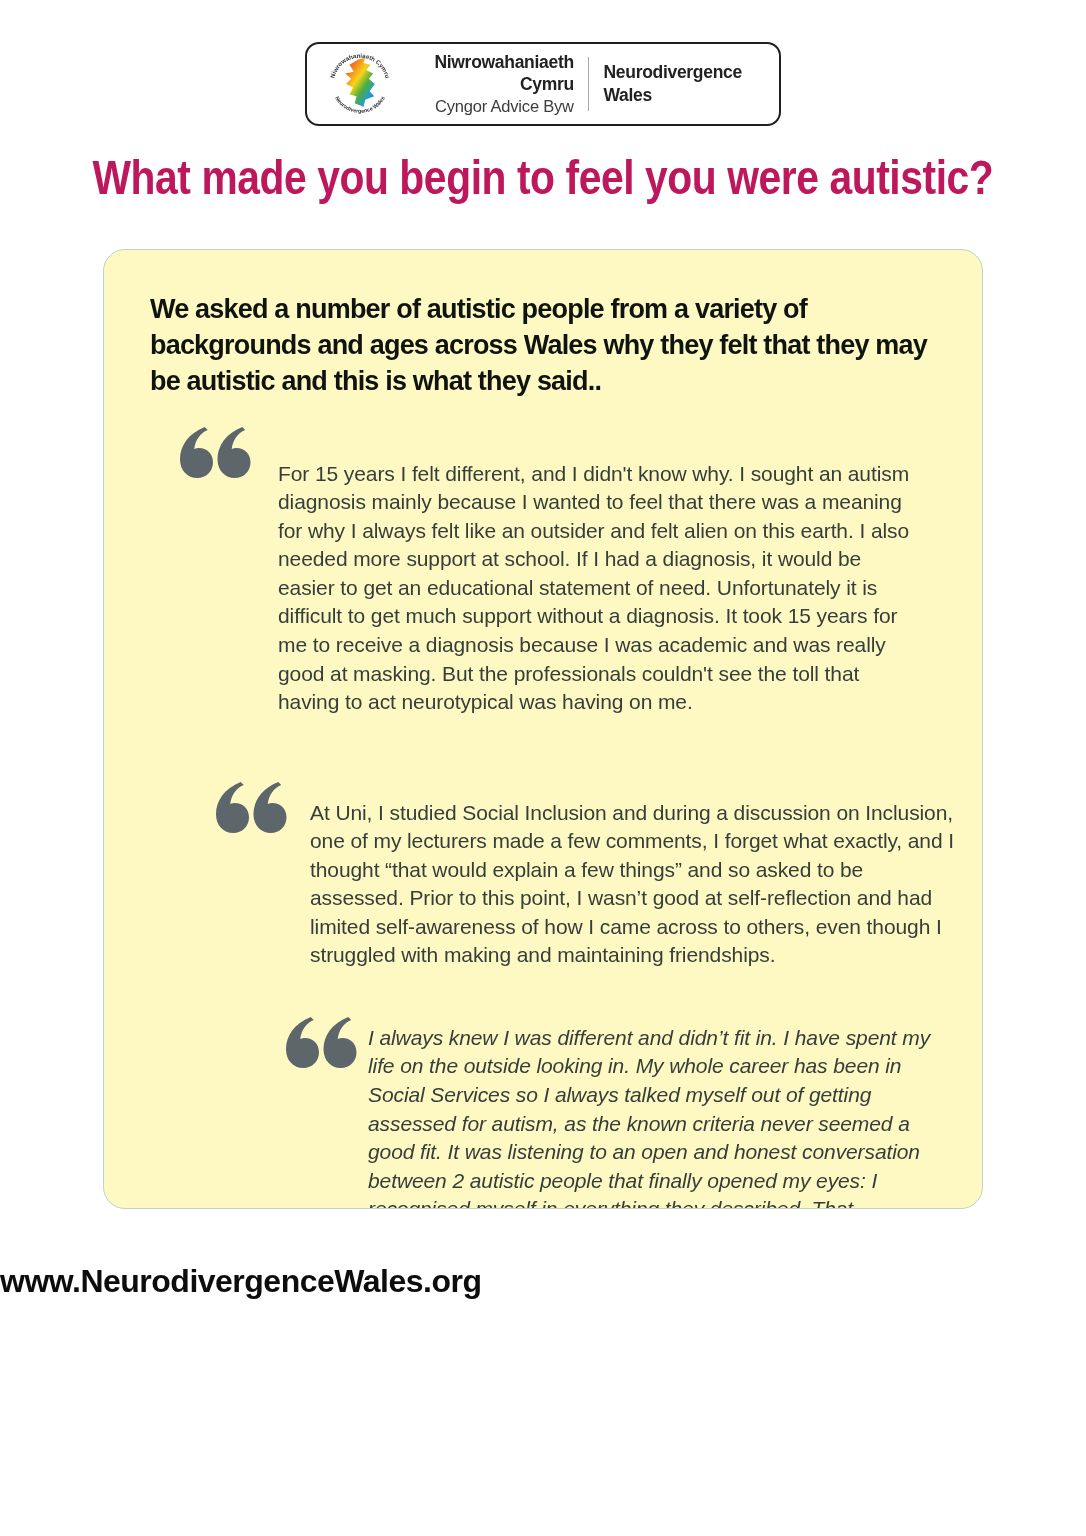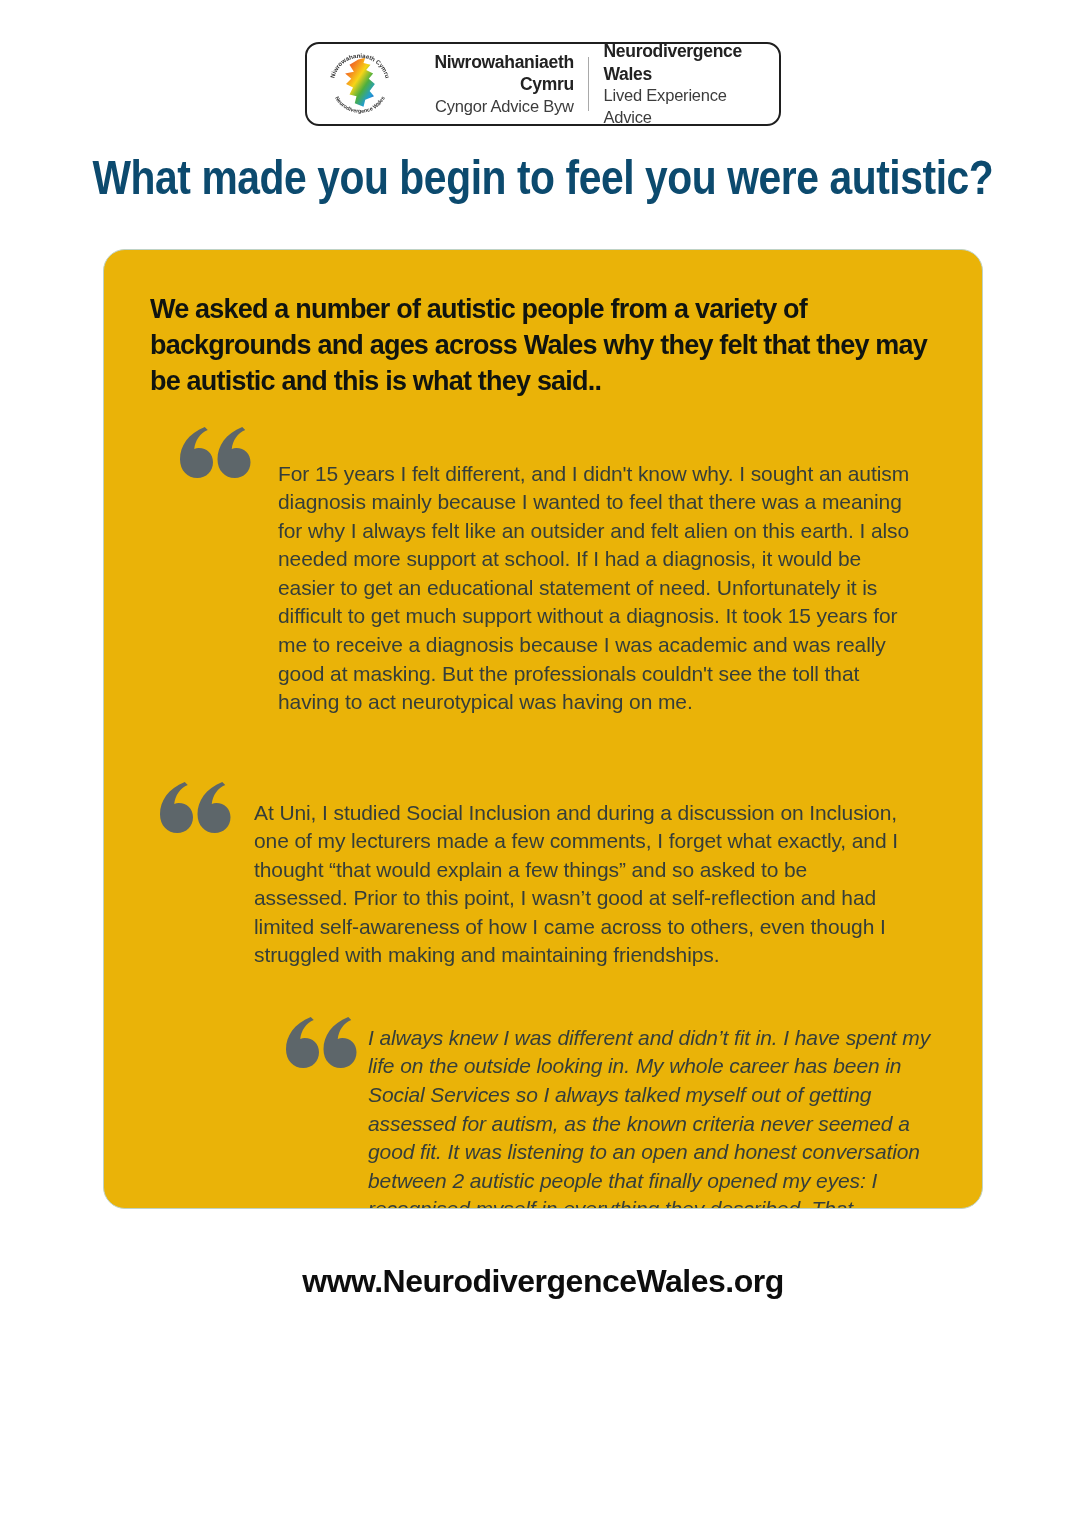--- a/index.html
+++ b/index.html
@@ -30,35 +30,35 @@
   .logo-name { font-weight: bold; font-size: 17.5px; color: #222; letter-spacing: -0.3px; line-height: 1.3; }
   .logo-sub  { font-size: 16.5px; color: #3c3c3c; letter-spacing: -0.2px; line-height: 1.3; }
   .logo-divider { width: 2px; height: 54px; background: #a9a9a9; }
 
   
   .page-title {
     margin-top: 24px;
     text-align: center;
     font-size: 48px;
     font-weight: bold;
-    color: #0c4a6e;
+    color: #be185d;
     white-space: nowrap;
   }
   .page-title-inner {
     display: inline-block;
     transform: scaleX(0.85);
     transform-origin: center;
     letter-spacing: -0.5px;
   }
 
   
   .content-card {
     width: 880px; height: 960px;
     margin: 44px auto 0 auto;
-    background: #eab308;
+    background: #fef9c3;
     border: 1px solid #bfd2c5;
     border-radius: 22px;
     padding: 42px 24px 30px 24px;
     overflow: hidden;
   }
   .intro {
     margin-left: 22px;
     width: 800px;
     font-weight: bold;
     font-size: 27px;
@@ -70,32 +70,31 @@
   .quote { display: flex; align-items: flex-start; }
   .quote-icon { flex: 0 0 auto; }
   .quote-text {
     font-size: 21px;
     line-height: 1.36;
     letter-spacing: -0.1px;
     color: #353e3a;
   }
   .quote-1 { margin: 24px 0 0 46px; }
   .quote-1 .quote-text { margin: 36px 0 0 26px; width: 642px; }
-  .quote-2 { margin: 62px 0 0 26px; }
+  .quote-2 { margin: 62px 0 0 26px; justify-content: flex-end; }
   .quote-2 .quote-text { margin: 20px 0 0 22px; width: 648px; }
   .quote-3 { margin: 44px 0 0 152px; font-style: italic; }
   .quote-3 .quote-text { margin: 10px 0 0 10px; width: 628px; }
 
   
   .emoji-icon { display: inline-block; vertical-align: -5px; margin-left: 4px; }
 
   
   .footer-url {
     margin-top: 54px;
-    text-align: center;
     font-size: 32px;
     font-weight: bold;
     letter-spacing: -0.5px;
     color: #0d0d0d;
     text-decoration: none;
     display: block;
   }
 </style>
 </head>
 <body>
@@ -123,21 +122,20 @@
     <path d="M38 12 L46 10 L44 16 L52 18 L47 24 L55 28 L50 34 L57 40 L51 48 L56 54 L46 58 L44 66 L34 62 L36 54 L28 52 L32 44 L24 40 L30 34 L23 28 L33 26 L28 18 Z" fill="url(#rainbow)"></path>
   </svg>
   <div class="logo-text">
     <div class="logo-col cy">
       <div class="logo-name">Niwrowahaniaeth Cymru</div>
       <div class="logo-sub">Cyngor Advice Byw</div>
     </div>
     <div class="logo-divider"></div>
     <div class="logo-col en">
       <div class="logo-name">Neurodivergence Wales</div>
-      <div class="logo-sub">Lived Experience Advice</div>
     </div>
   </div>
 </div>
 
 <h1 class="page-title">
   <span class="page-title-inner">What made you begin to feel you were autistic?</span>
 </h1>
 
 <div class="content-card">
 

